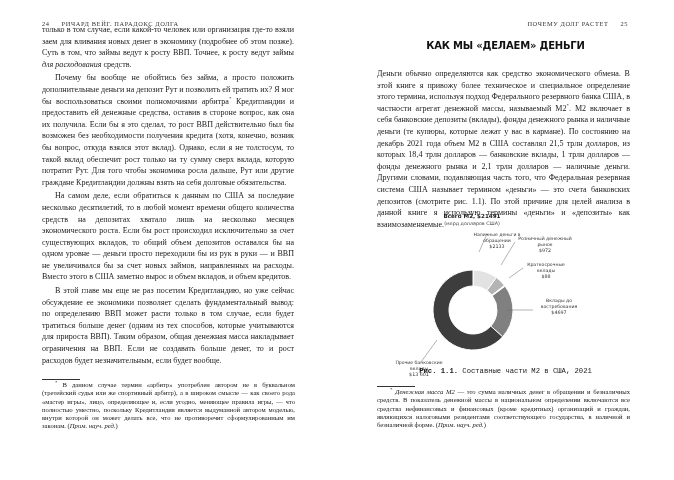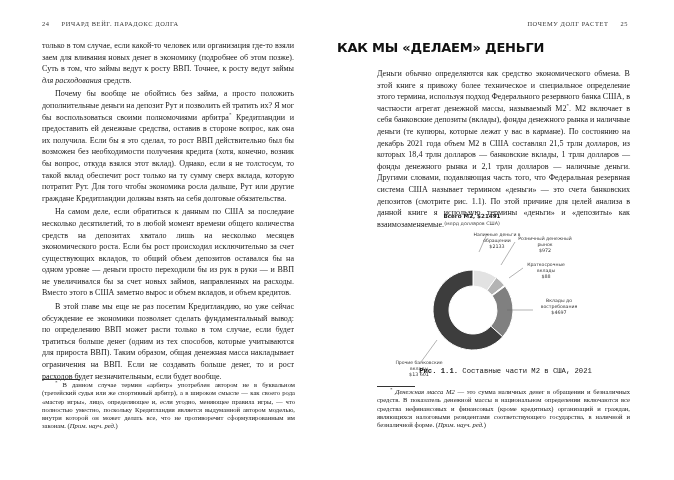--- a/index.html
+++ b/index.html
@@ -6,27 +6,27 @@
   body { width:674px; height:480px; background:#ffffff; overflow:hidden; position:relative; font-family:"DejaVu Serif", "Liberation Serif", serif; color:#1a1a1a; }
   .page { position:absolute; top:0; height:480px; }
   .left { left:0; width:337px; }
   .right { left:337px; width:337px; }
   .runhead { position:absolute; top:20px; font-size:6.4px; letter-spacing:0.6px; color:#333; font-family:"Liberation Serif", serif; }
   .left .runhead { left:42px; }
   .right .runhead { right:46px; }
   .runhead .num { margin-right:12px; }
   .right .runhead .num { margin-left:12px; margin-right:0; }
   .body { position:absolute; font-size:8.05px; line-height:11.6px; text-align:justify; font-family:"Liberation Serif", serif; }
-  .left .body { left:42px; width:252px; top:40px; }
+  .left .body { left:42px; width:252px; top:24px; }
   .right .body { left:40px; width:253px; top:68px; }
   .body p { margin:0; text-indent:0; }
   .body p.ind { text-indent:13px; }
   .body p + p { margin-top:2px; }
   .body em { font-style:italic; }
-  .heading { position:absolute; top:40px; left:0; width:337px; text-align:left; font-family:"DejaVu Sans", sans-serif; font-weight:bold; font-size:13px; letter-spacing:-0.2px; color:#111; }
+  .heading { position:absolute; top:40px; left:0; width:337px; text-align:center; font-family:"DejaVu Sans", sans-serif; font-weight:bold; font-size:10px; letter-spacing:-0.2px; color:#111; }
   .fn-rule { position:absolute; width:38px; border-top:0.8px solid #333; }
   .footnote { position:absolute; font-size:6.6px; line-height:8.3px; text-align:justify; font-family:"Liberation Serif", serif; }
   .left .fn-rule { left:42px; top:379px; }
   .left .footnote { left:42px; width:253px; top:381px; }
   .right .fn-rule { left:40px; top:386px; }
   .right .footnote { left:40px; width:253px; top:388px; }
   .footnote .sup, .body .sup { font-size:5px; vertical-align:super; line-height:0; }
   .chart { position:absolute; left:0; top:210px; width:337px; height:170px; }
   .chart svg { position:absolute; left:0; top:0; }
   .chart-total { position:absolute; top:3px; left:80px; width:110px; text-align:center; font-family:"DejaVu Sans", sans-serif; font-size:5.6px; font-weight:bold; color:#222; }

